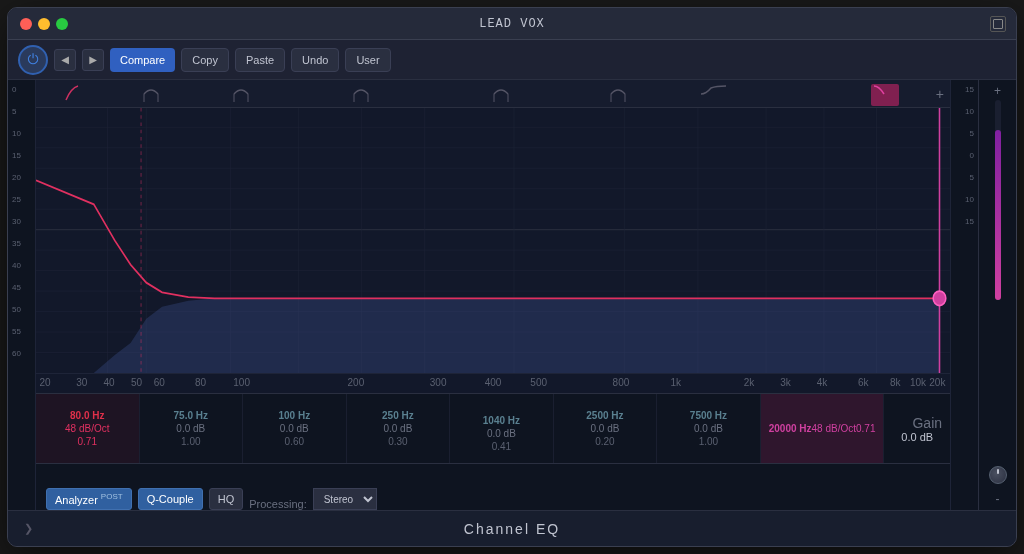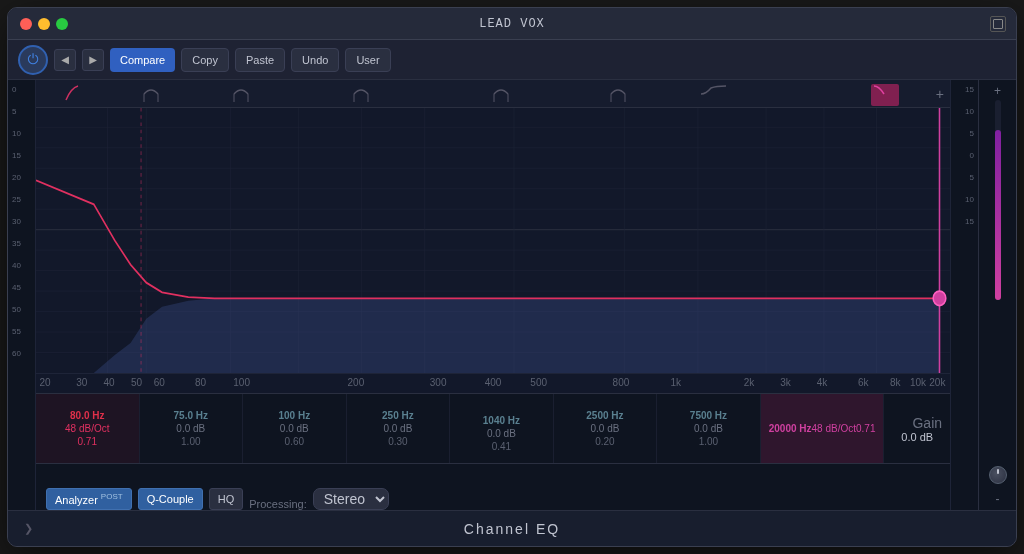--- a/index.html
+++ b/index.html
@@ -294,23 +294,23 @@
     }
     .bottom-btn.active {
       background: #3060a0;
       border-color: #4070b0;
       color: #fff;
     }
     .processing-select {
       height: 22px;
       background: #2a2f40;
       border: 1px solid #3a3f55;
-      border-radius: 7px;
+      border-radius: 0;
       color: #c0c4d0;
-      font-size: 14px;
+      font-size: 10px;
       padding: 0 6px;
       cursor: pointer;
       font-family: inherit;
     }
     .bottom-label {
       color: #6a7080;
       font-size: 11px;
     }
     .footer-bar {
       height: 36px;

